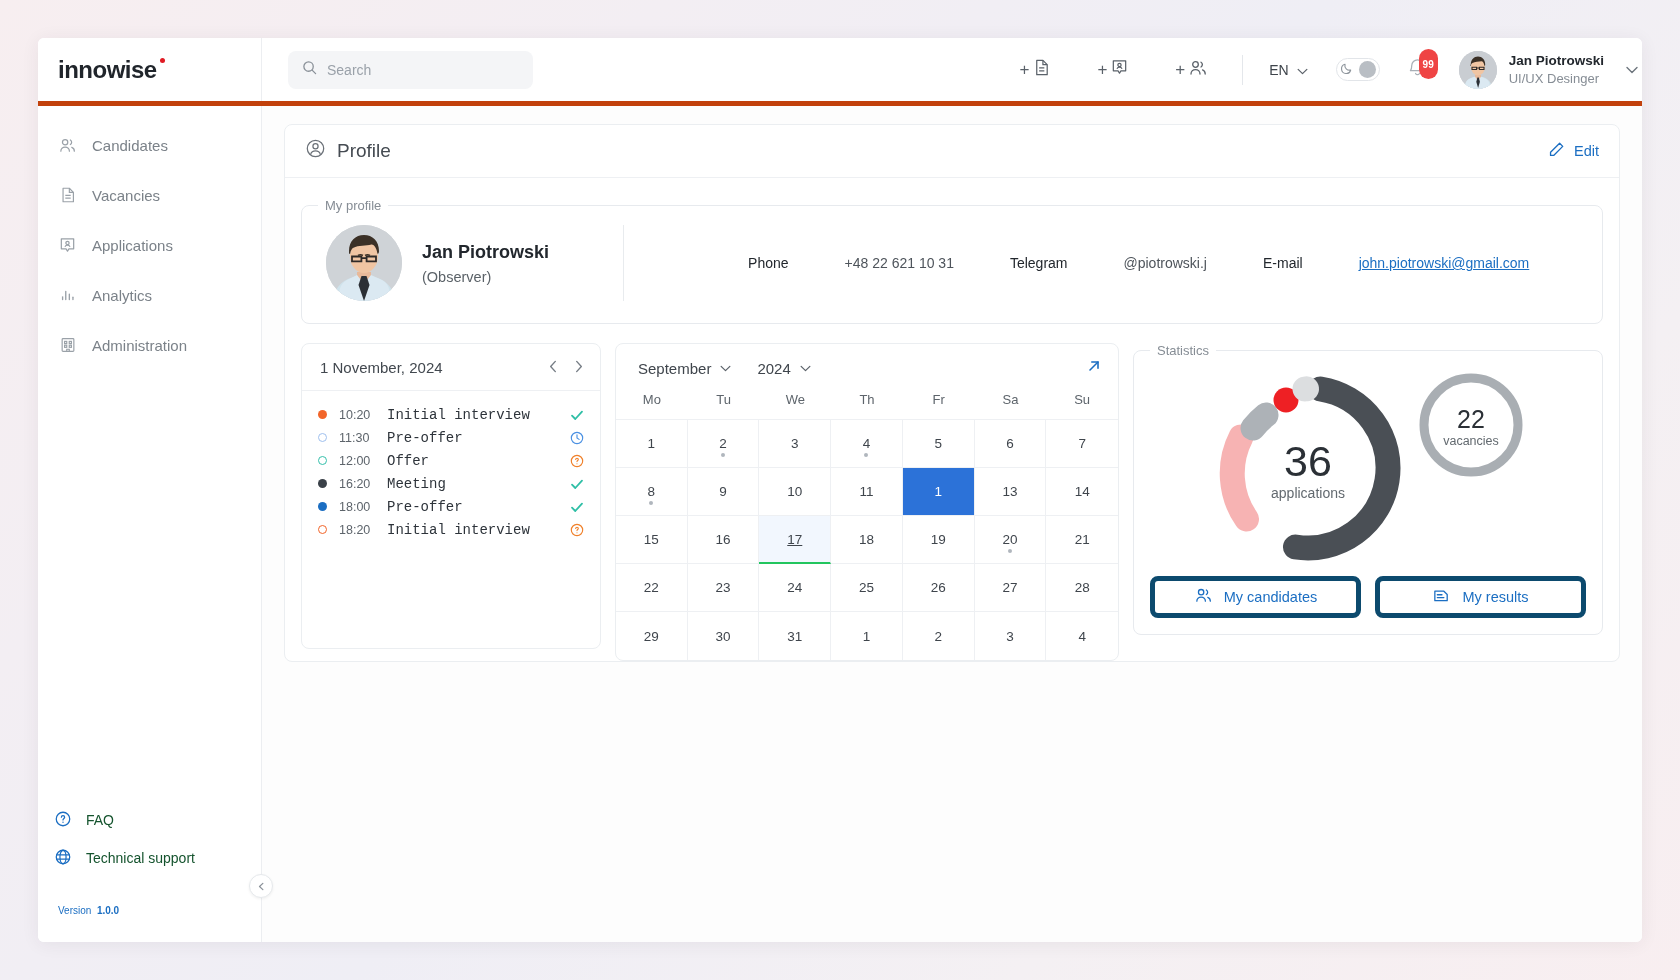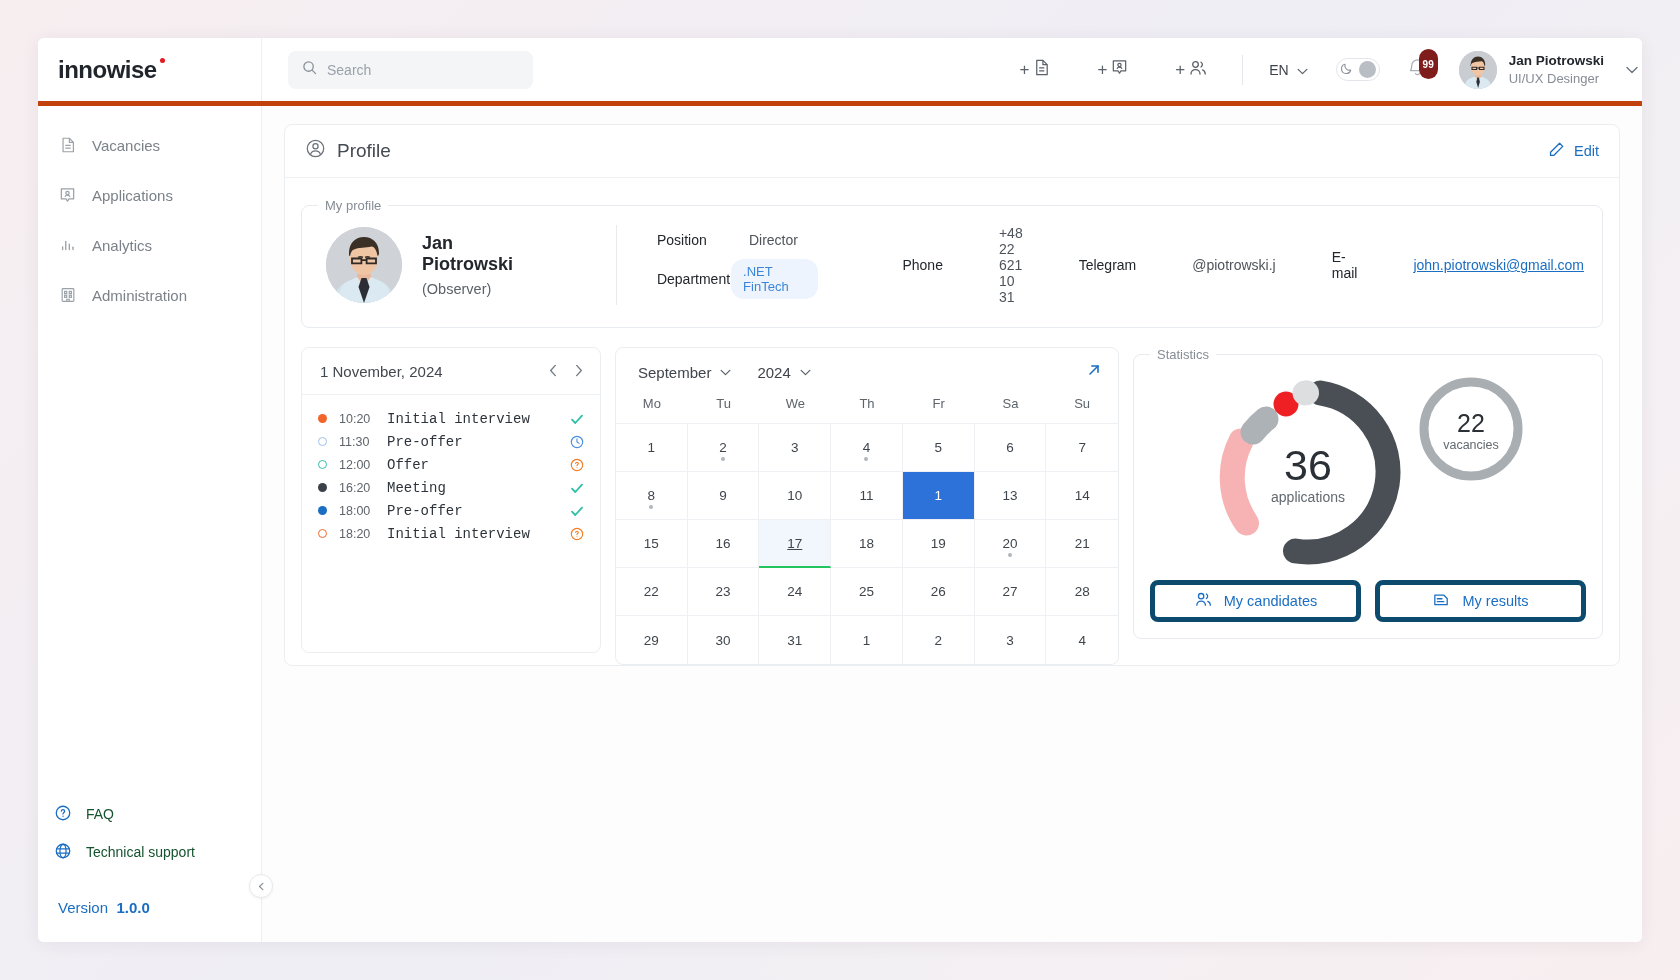--- a/index.html
+++ b/index.html
@@ -94,21 +94,21 @@
     display: flex; align-items: center;
     justify-content: space-between;
     padding: 0 3px;
     margin-right: 26px;
     cursor: pointer;
   }
   .toggle .knob { width: 17px; height: 17px; border-radius: 50%; background: #b9bec4; }
   .bell-wrap { position: relative; margin-right: 30px; cursor: pointer; }
   .bell-badge {
     position: absolute; top: -7px; right: -9px;
-    background: #7f1d1d; color: #fff;
+    background: #ef4444; color: #fff;
     border-radius: 10px; font-size: 10px; font-weight: bold;
     min-width: 19px; height: 30px;
     display: flex; align-items: center; justify-content: center;
     padding: 0 4px;
   }
   .user-box { display: flex; align-items: center; gap: 12px; margin-right: 22px; cursor: pointer; }
   .avatar-sm {
     width: 38px; height: 38px; border-radius: 50%;
     overflow: hidden; background: #c9cdd2; flex: 0 0 38px;
   }
@@ -132,21 +132,21 @@
     font-size: 15px; color: #7b8289;
     cursor: pointer;
   }
   .nav-item .ico { width: 19px; height: 19px; display: flex; align-items: center; justify-content: center; color: #9aa1a8; }
   .sb-spacer { flex: 1; }
   .help-item {
     display: flex; align-items: center; gap: 14px;
     height: 38px; padding-left: 16px;
     font-size: 14px; color: #14532d; cursor: pointer;
   }
-  .version { padding-left: 20px; margin-top: 28px; margin-bottom: 26px; font-size: 15px; color: #1b6ec2; }
+  .version { padding-left: 20px; margin-top: 28px; margin-bottom: 26px; font-size: 10px; color: #1b6ec2; }
   .version b { font-weight: bold; }
   .collapse-btn {
     position: absolute; right: -12px; bottom: 44px;
     width: 24px; height: 24px; border-radius: 50%;
     background: #fff; border: 1px solid #e6e9ec;
     display: flex; align-items: center; justify-content: center;
     color: #8a9199; font-size: 11px; cursor: pointer;
     box-shadow: 0 1px 3px rgba(0,0,0,0.06);
   }
 
@@ -376,20 +376,30 @@
     <span class="caret-dn">
       <svg width="12" height="8" viewBox="0 0 12 8" fill="none" stroke="#6d757d" stroke-width="1.4">
         <path d="M1 1.5L6 6.5L11 1.5" stroke-linecap="round" stroke-linejoin="round"></path>
       </svg>
     </span>
   </div>
 
   <div class="body-row">
 
     <div class="sidebar">
+      <div class="nav-item">
+        <span class="ico">
+          <svg width="19" height="19" viewBox="0 0 20 20" fill="none" stroke="#9aa1a8" stroke-width="1.3">
+            <circle cx="7.5" cy="6.5" r="2.8"></circle>
+              <path d="M3 16c0-2.6 2-4.4 4.5-4.4S12 13.4 12 16" stroke-linecap="round"></path>
+            <path d="M13 4.2a2.8 2.8 0 010 4.8M14.5 11.9c1.6.5 2.7 2 2.7 4.1" stroke-linecap="round"></path>
+          </svg>
+        </span>
+        <span>Candidates</span>
+      </div>
       <div class="nav-item">
         <span class="ico">
           <svg width="18" height="18" viewBox="0 0 20 20" fill="none" stroke="#9aa1a8" stroke-width="1.3">
             <path d="M4.5 2.5h7L16 7v10.5H4.5z" stroke-linejoin="round"></path>
             <path d="M11.5 2.5V7H16"></path>
               <line x1="7" y1="10.5" x2="13" y2="10.5"></line>
               <line x1="7" y1="13.5" x2="13" y2="13.5"></line>
           </svg>
         </span>
         <span>Vacancies</span>
@@ -507,30 +517,20 @@
               </svg>
             </div>
             <div>
               <div class="pname">Jan Piotrowski</div>
               <div class="prole">(Observer)</div>
             </div>
 
             <div class="v-sep"></div>
 
             <div class="kv-block">
-              <div class="kv-col">
-                <div class="kv-row">
-                  <span class="kv-key">Position</span>
-                  <span class="kv-val">Director</span>
-                </div>
-                <div class="kv-row">
-                  <span class="kv-key">Department</span>
-                  <span class="chip">.NET FinTech</span>
-                </div>
-              </div>
 
               <div class="kv-pair" style="margin-left:84px">
                 <span class="kv-lbl">Phone</span>
                 <span class="kv-txt">+48 22 621 10 31</span>
               </div>
               <div class="kv-pair" style="margin-left:56px">
                 <span class="kv-lbl">Telegram</span>
                 <span class="kv-txt">@piotrowski.j</span>
               </div>
               <div class="kv-pair" style="margin-left:56px">

